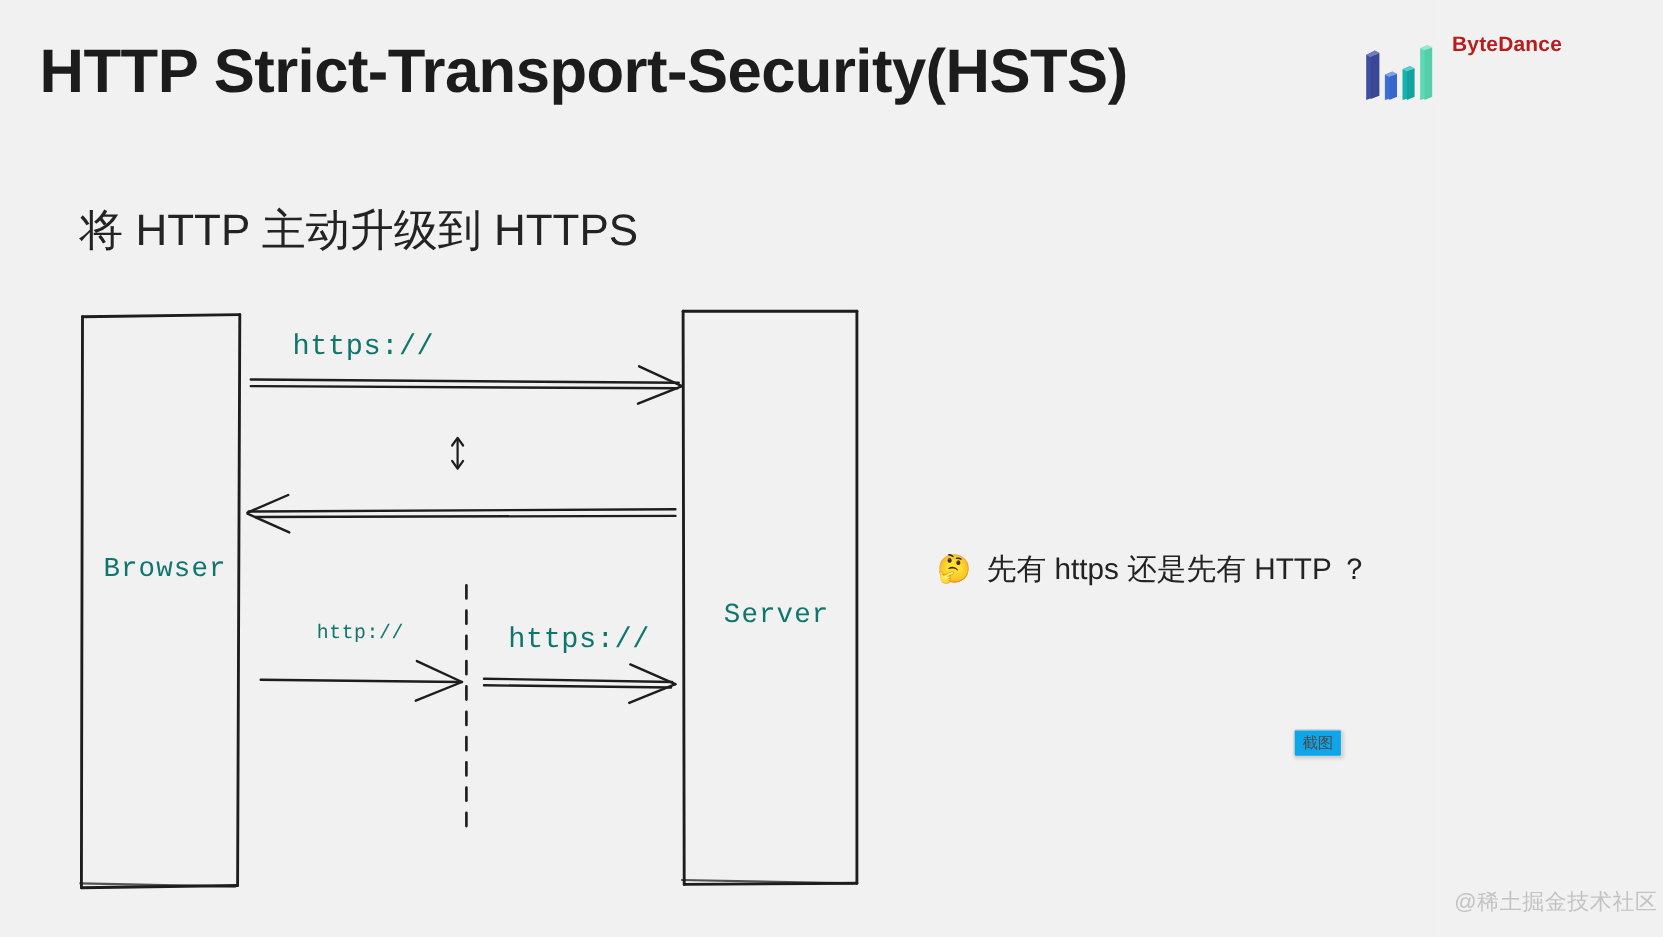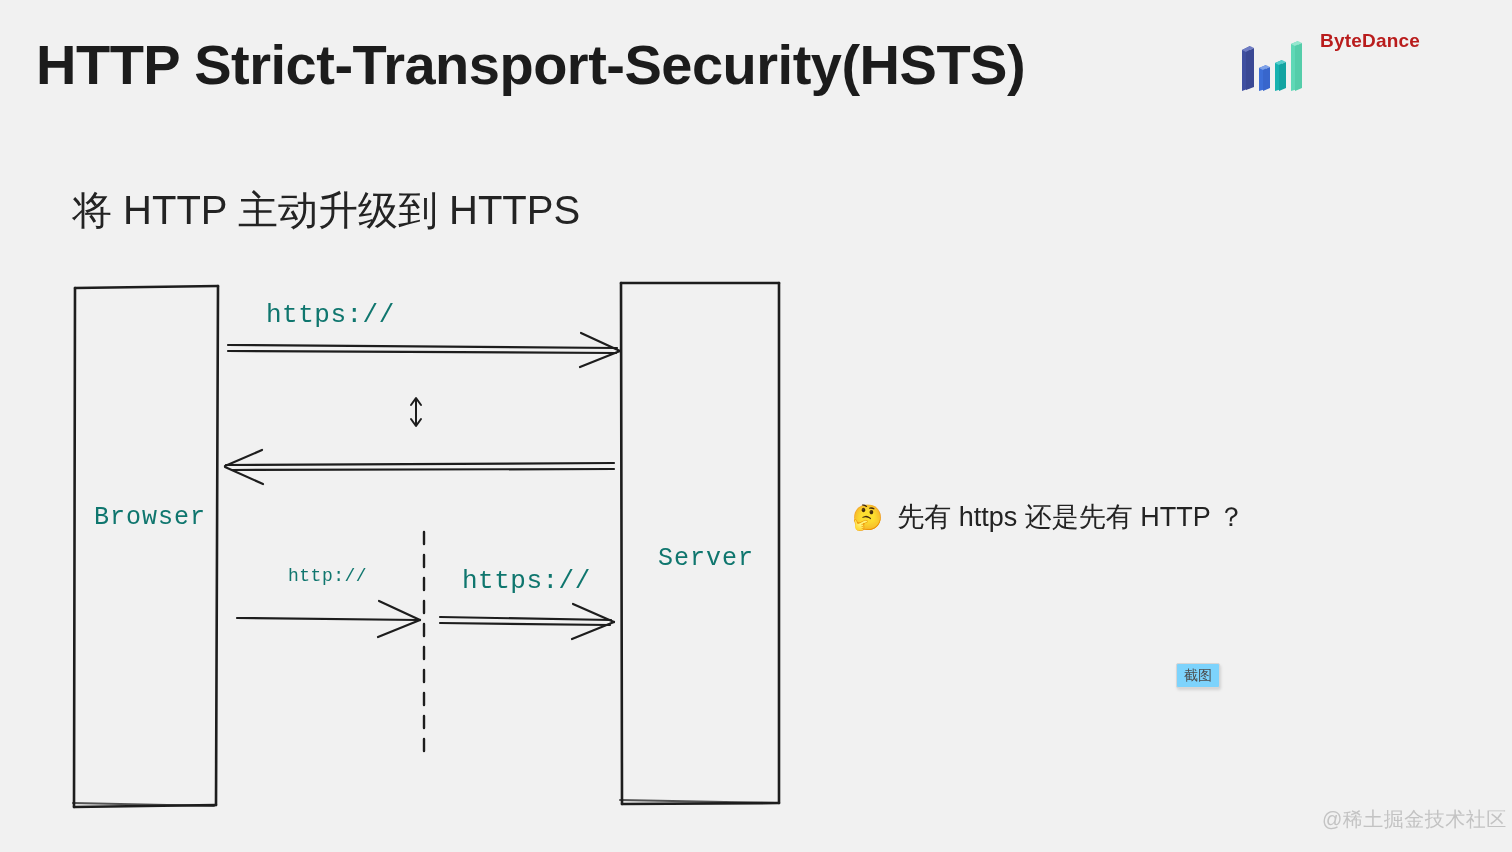--- a/index.html
+++ b/index.html
@@ -184,21 +184,21 @@
     color: #232323;
     white-space: nowrap;
   }
 
   
   .capture-chip {
     position: absolute;
     left: 1176px;
     top: 663px;
     padding: 2px 7px 3px 7px;
-    background: #7dd3fc;
+    background: #0ea5e9;
     border: 1px solid #d6d6d6;
     border-radius: 2px;
     box-shadow: 1px 2px 3px rgba(0,0,0,0.13);
     font-family: "Liberation Sans", sans-serif;
     font-size: 14px;
     line-height: 18px;
     color: #4b4b4b;
     white-space: nowrap;
   }
 

